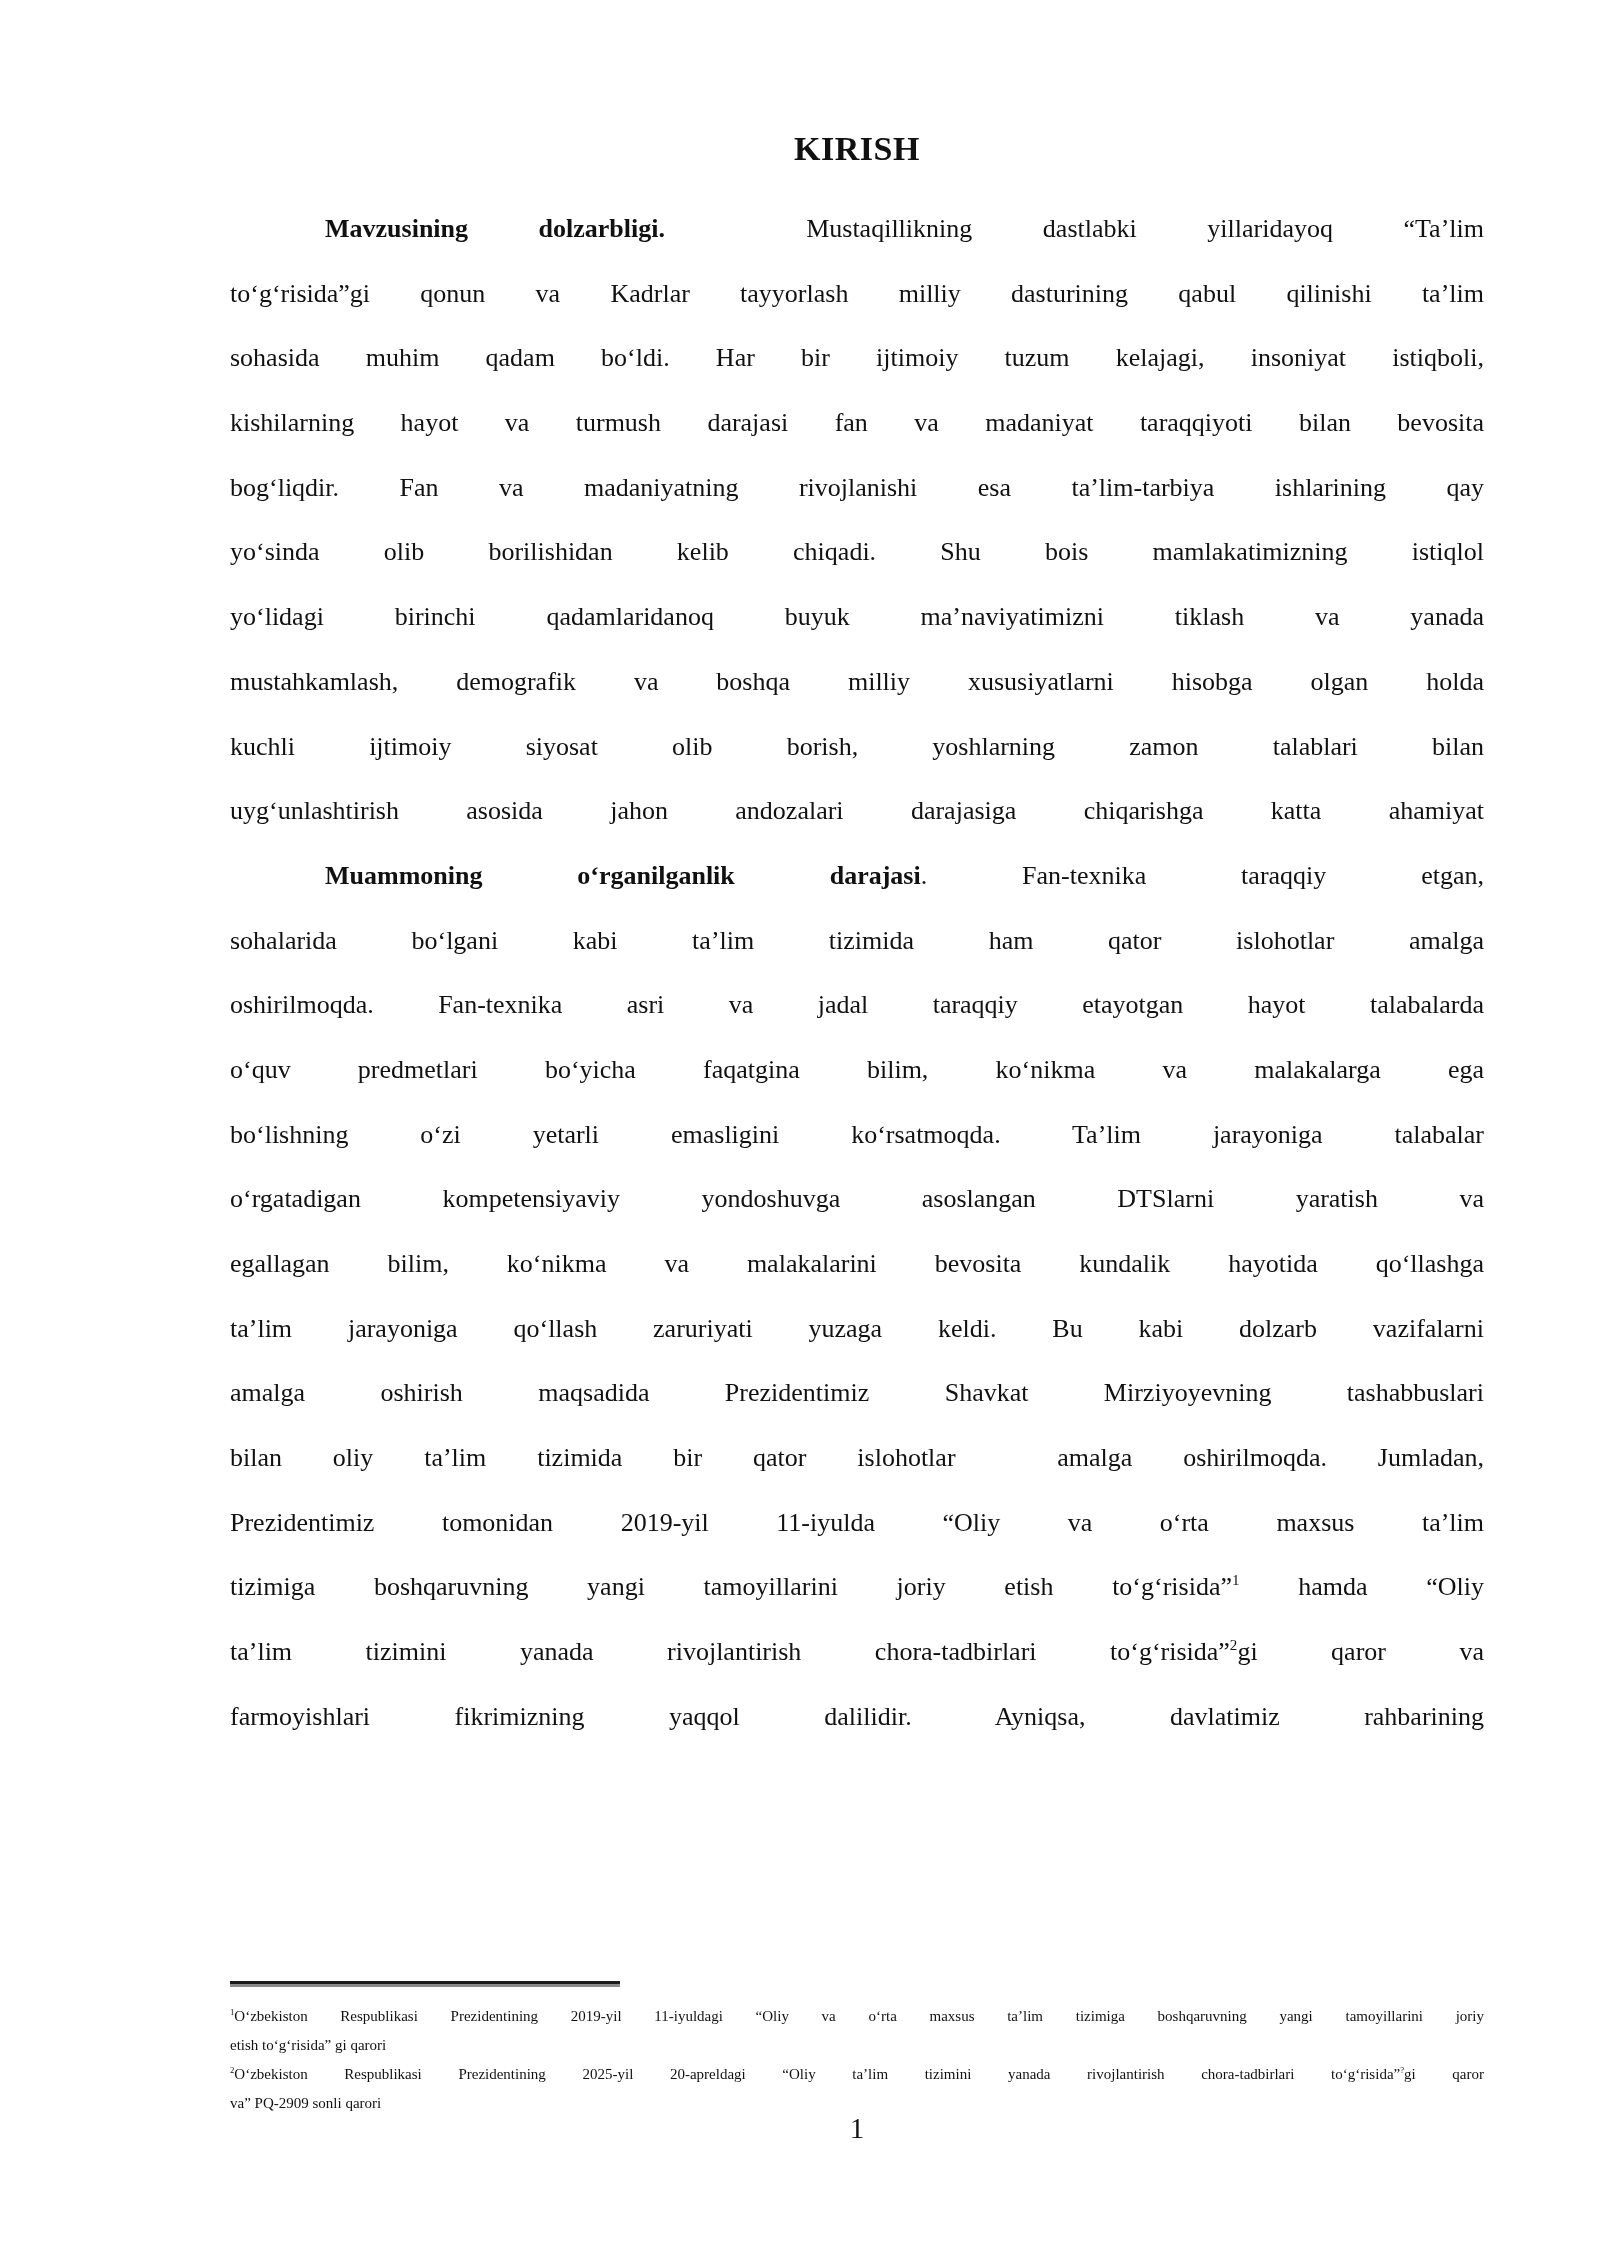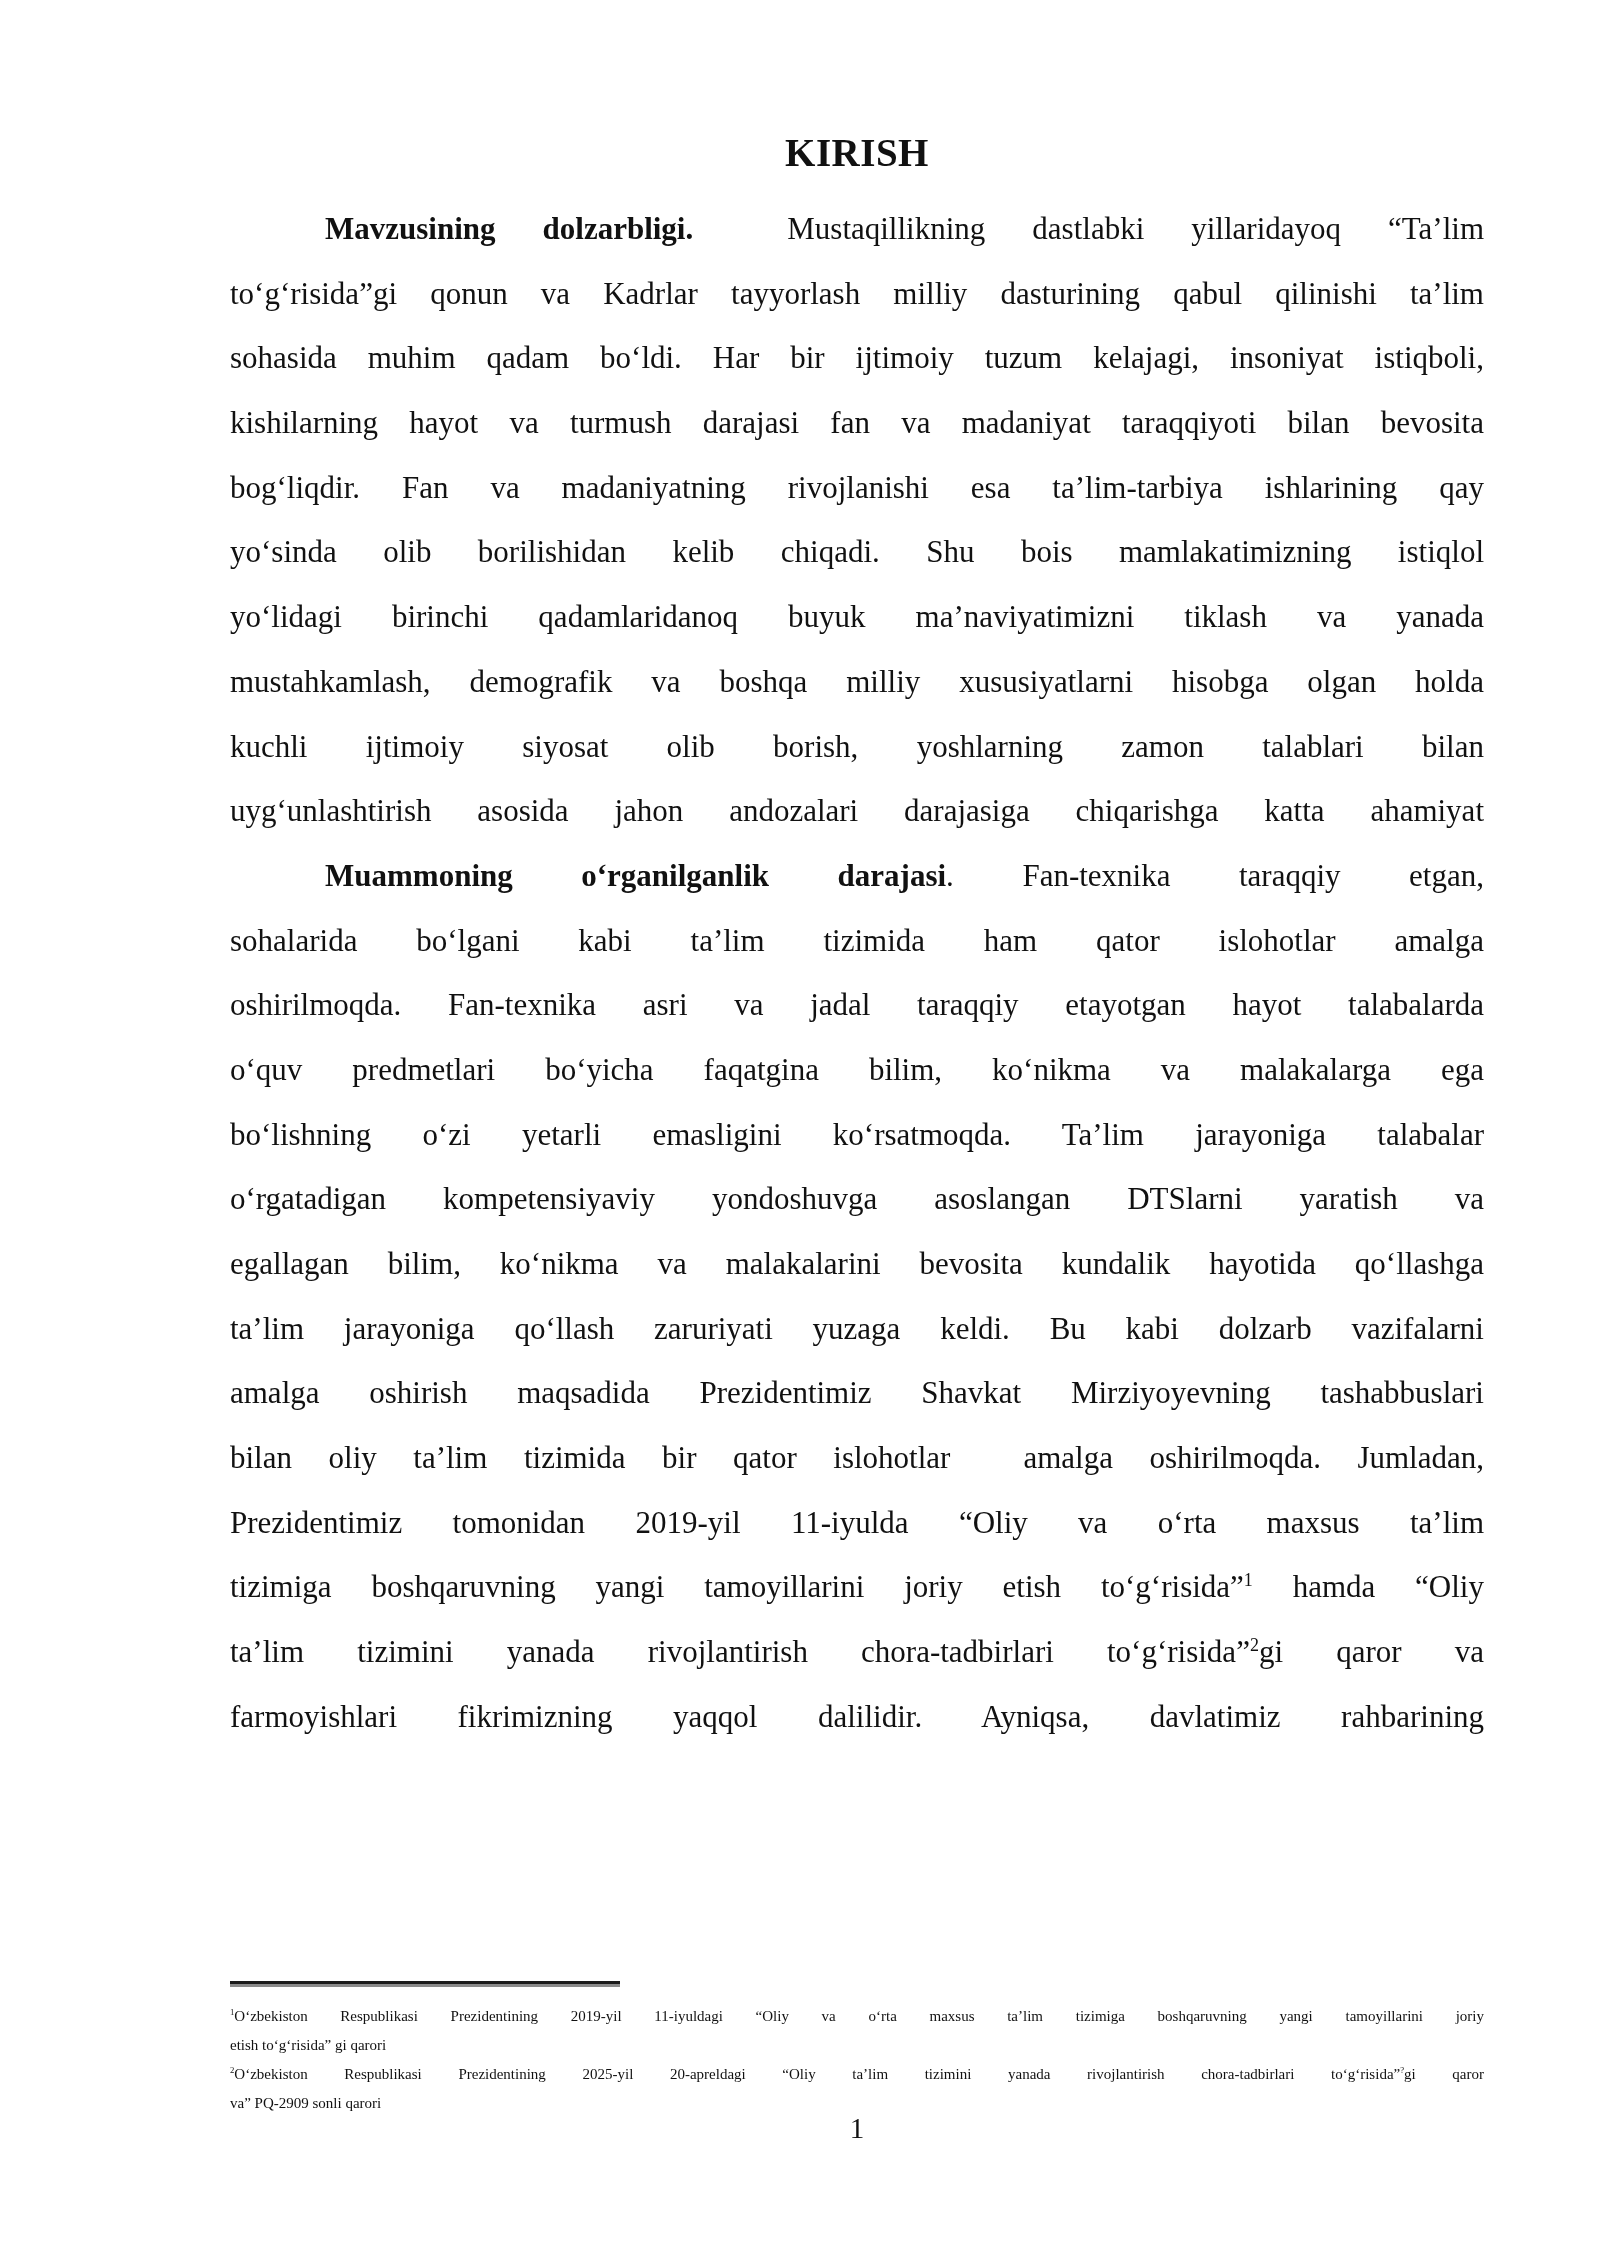--- a/index.html
+++ b/index.html
@@ -9,27 +9,27 @@
     font-family: "Liberation Serif", "DejaVu Serif", serif;
     color: #111111;
     -webkit-font-smoothing: antialiased;
   }
   .page { position: absolute; inset: 0; background: #ffffff; }
   .page-title {
     position: absolute;
     top: 130px; left: 230px; width: 1254px;
     text-align: center;
     font-weight: bold;
-    font-size: 39px;
+    font-size: 34px;
     letter-spacing: 0.5px;
   }
   .body-text {
     position: absolute;
     top: 197px; left: 230px; width: 1254px;
-    font-size: 31px;
+    font-size: 26px;
   }
   .body-line {
     height: 64.7px;
     line-height: 64.7px;
     white-space: normal;
     overflow: visible;
   }
   .just { text-align: justify; text-align-last: justify; }
   .ind  { text-indent: 95px; }
   b { font-weight: bold; }

